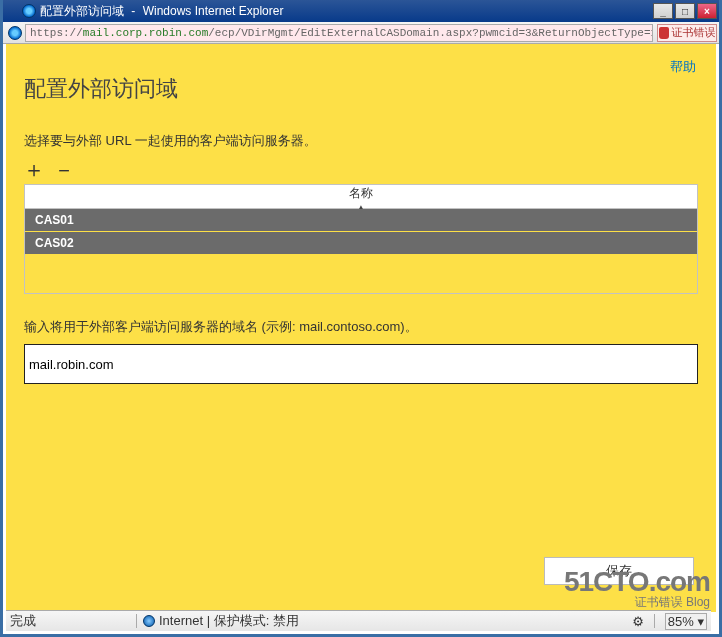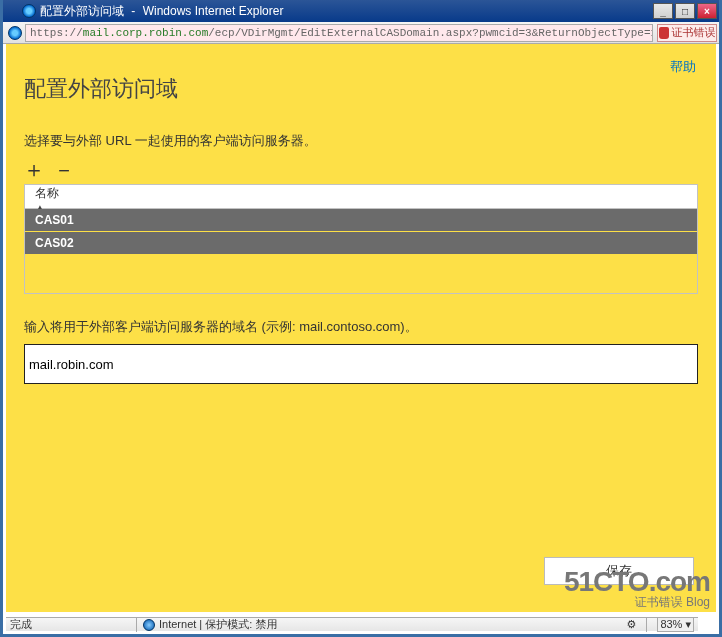--- a/index.html
+++ b/index.html
@@ -123,21 +123,21 @@
     font-size:22px; font-weight:300; color:#333;
   }
 
   .list-box {
     border: 1px solid #c2c2c2;
     height: 110px;
     display:flex; flex-direction:column;
   }
   .list-header {
     height: 24px;
-    display:flex; align-items:flex-start;
+    display:flex; align-items:center;
     padding: 0 10px;
     font-size:12px; color:#333;
     background:#fff;
     border-bottom:1px solid #c2c2c2;
     justify-content:space-between;
     flex-direction:column;
   }
   .list-header .sort-arrow { font-size:10px; color:#444; }
   .list-body { flex:1; overflow:auto; }
   .list-row {
@@ -172,26 +172,26 @@
     width: 150px; height: 28px;
     border: 1px solid #bbb;
     background:#fff;
     display:flex; align-items:center; justify-content:center;
     font-size:13px; color:#333;
   }
 
   
   .statusbar {
     position:absolute;
-    left:3px; right:21px; bottom:3px;
-    height: 14px;
+    left:3px; right:8px; bottom:3px;
+    height: 21px;
     background: linear-gradient(#f6f6f6,#e6e6e6);
     border-top:1px solid #aaa;
     display:flex; align-items:center;
-    font-size:11px; color:#333;
+    font-size:13px; color:#333;
     padding: 0 4px;
   }
   .statusbar .done { flex:0 0 120px; }
   .statusbar .sep { width:1px; height:14px; background:#aaa; margin:0 6px; }
   .statusbar .net-icon {
     width:12px;height:12px;border-radius:50%;
     background: radial-gradient(circle,#8cf,#05a);
     border:1px solid #036; margin-right:4px;
   }
   .statusbar .zone { display:flex; align-items:center; }
@@ -278,17 +278,17 @@
   <span class="done">完成</span>
   <span class="sep"></span>
   <span class="zone">
     <span class="net-icon"></span>
     <span>Internet | 保护模式: 禁用</span>
   </span>
   <div class="right">
     <span>⚙</span>
     <span class="sep"></span>
     <span class="zoom-btn">
-      <span>83%</span>
+      <span>85%</span>
       <span>▾</span>
     </span>
   </div>
 </div>
 
 </body></html>

